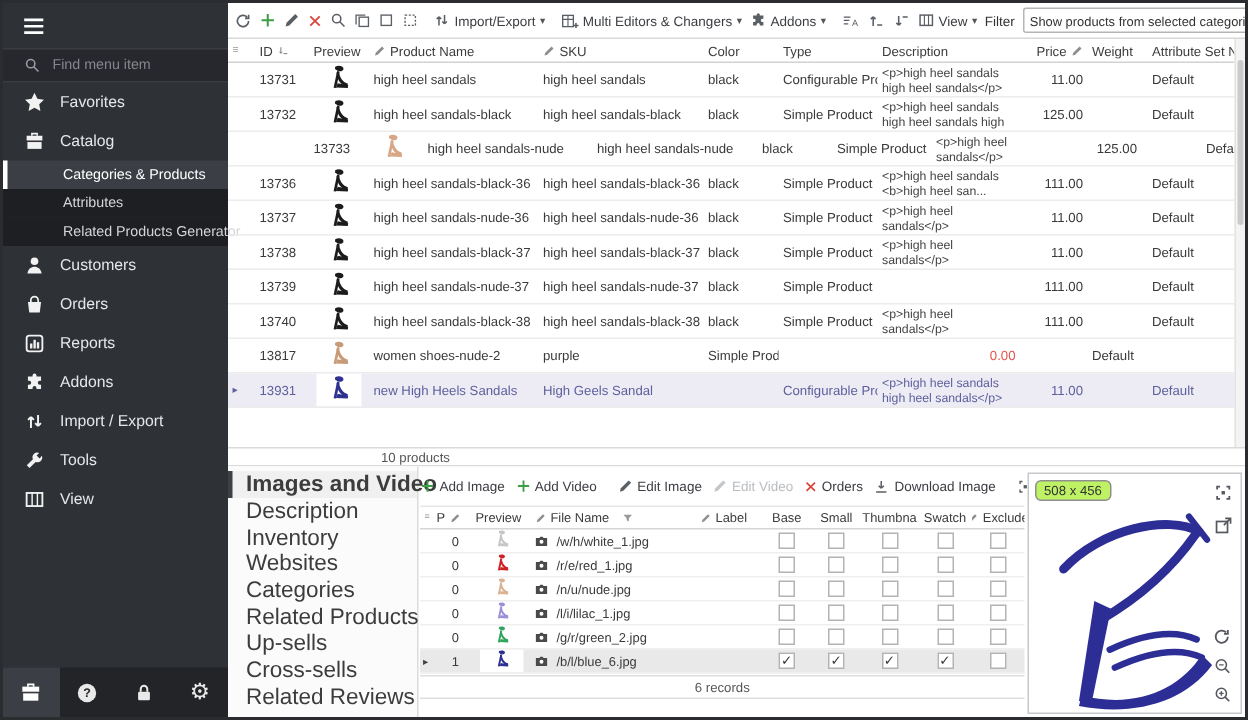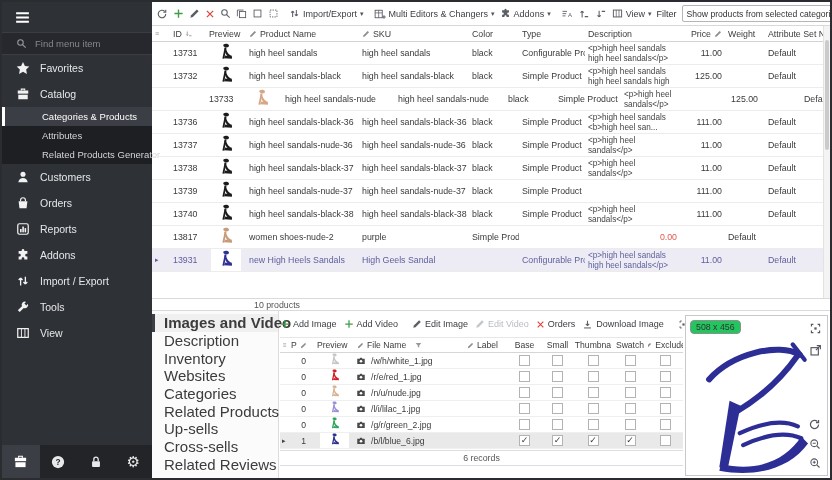--- a/index.html
+++ b/index.html
@@ -60,21 +60,21 @@
 .irow{display:grid;height:16px;align-items:center;border-bottom:1px solid #efefef;font-size:8.6px;color:#3a3a3a}
 .irow .cell{display:flex;align-items:center;height:100%;padding:0 2px;overflow:hidden;white-space:nowrap}
 .irow .cell.r{justify-content:flex-end}
 .irow .cell.c{justify-content:center}
 .irow.sel{background:#e9e9e9}
 .cb{width:11px;height:11px;border:1px solid #b3b3b3;background:#fff;display:flex;align-items:center;justify-content:center;font-size:9px;color:#3c3c3c;line-height:1}
 #irows{position:absolute;left:0;top:42px;width:403px}
 #irecbar{position:absolute;left:0;width:403px;top:139px;height:16px;border-top:1px solid #ddd;border-bottom:1px solid #ddd;display:flex;align-items:center;justify-content:center;font-size:8.8px;color:#555}
 
 #panel{position:absolute;right:2px;top:4px;bottom:2px;left:533px;background:#fff;border:1px solid #c7c8cc}
-#dimension-badge{position:absolute;left:4px;top:4px;border:1px solid #8f8f8f;border-radius:4px;padding:1px 5px;font-size:8.8px;color:#333;background:#22c55e;z-index:2}
+#dimension-badge{position:absolute;left:4px;top:4px;border:1px solid #8f8f8f;border-radius:4px;padding:1px 5px;font-size:8.8px;color:#333;background:#bef264;z-index:2}
 .panel-ic{position:absolute;color:#55585e;cursor:pointer;z-index:2}
 #big-shoe{position:absolute;left:6px;top:14px}
 </style>
 </head>
 <body>
 
 <div id="app">
 
   <aside id="sidebar">
     <div id="side-top">

